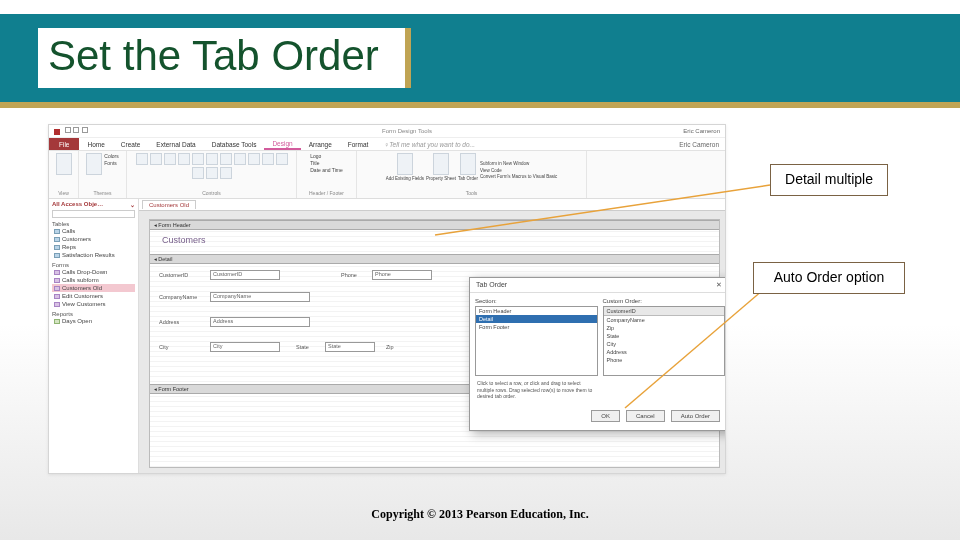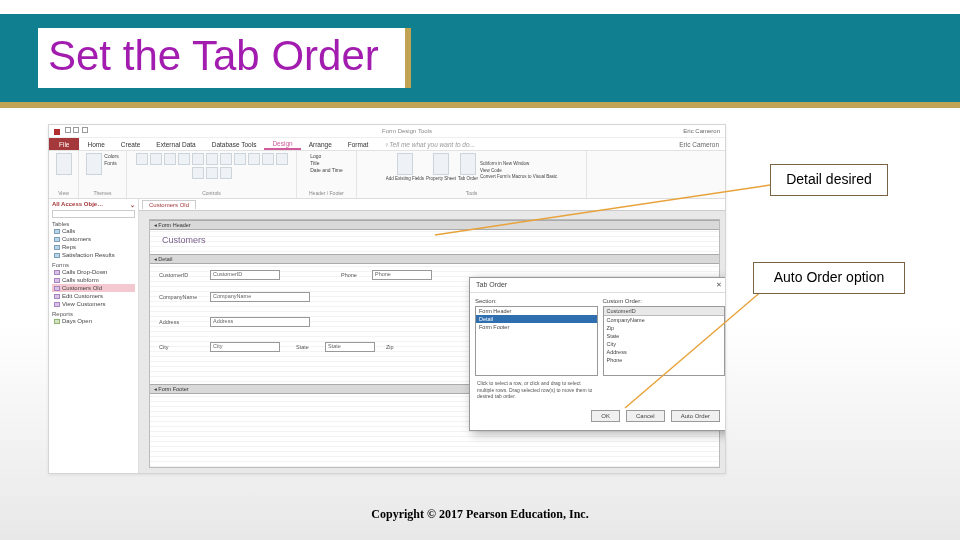--- a/index.html
+++ b/index.html
@@ -15,21 +15,21 @@
   
   .title-banner {
     background: #107f8f;
     padding: 14px 24px 14px 38px;
     border-bottom: 6px solid #c0a454;
     margin-top: 14px;
   }
   .title-banner h1 {
     font-size: 42px;
     font-weight: 400;
-    color: #a21caf;
+    color: #14532d;
     background: #fff;
     display: inline-block;
     padding: 4px 26px 8px 10px;
     border-right: 6px solid #c0a454;
   }
 
   
   .screenshot {
     position: absolute;
     left: 48px;
@@ -508,21 +508,21 @@
           <span class="dlg-btn">OK</span>
           <span class="dlg-btn">Cancel</span>
           <span class="dlg-btn">Auto Order</span>
         </div>
       </div>
 
     </div>
   </div>
 </div>
 
-<div class="callout callout-1">Detail desired</div>
+<div class="callout callout-1">Detail multiple</div>
 <div class="callout callout-2">Auto Order option</div>
 
 <svg class="connectors">
   <line x1="770" y1="185" x2="435" y2="235" stroke="#e8a23a" stroke-width="1.5"></line>
   <line x1="770" y1="284" x2="625" y2="408" stroke="#e8a23a" stroke-width="1.5"></line>
 </svg>
 
-<div class="copyright">Copyright © 2017 Pearson Education, Inc.</div>
+<div class="copyright">Copyright © 2013 Pearson Education, Inc.</div>
 
 </body></html>

